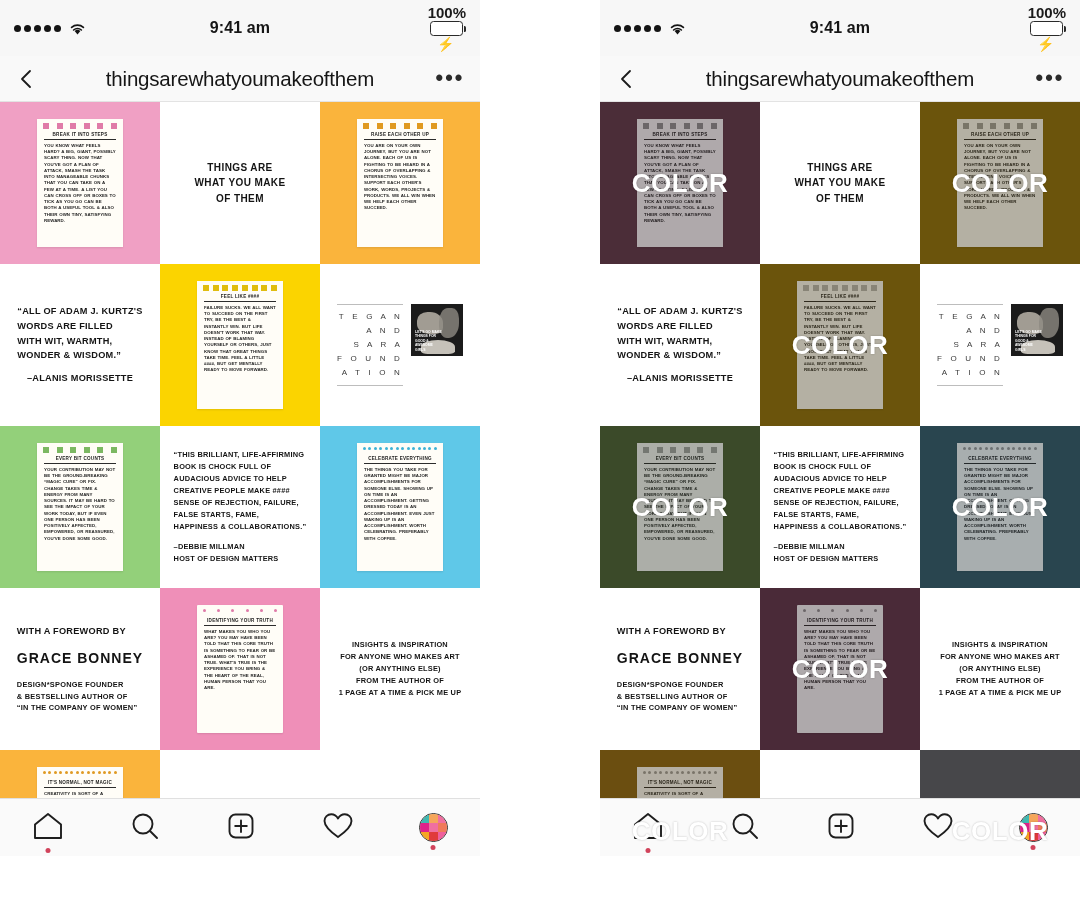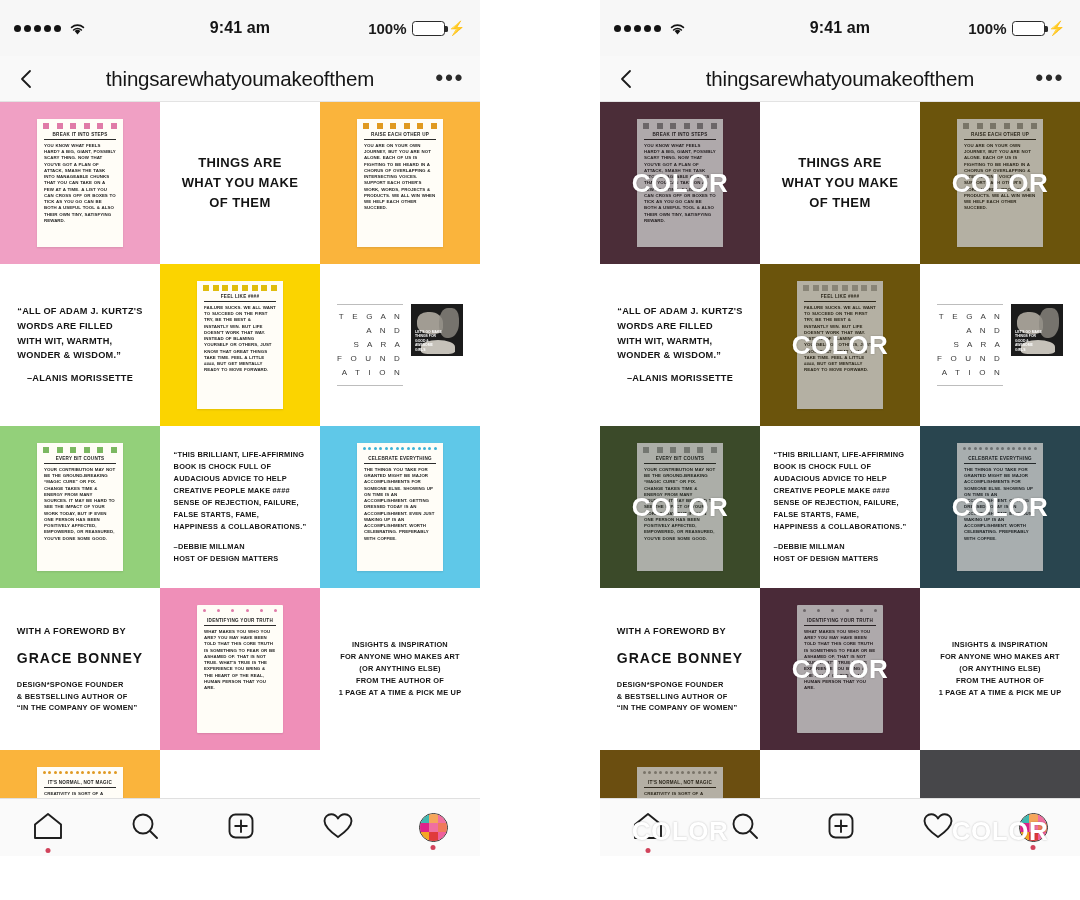--- a/index.html
+++ b/index.html
@@ -34,21 +34,21 @@
     font-weight: bold;
   }
   .sb-left { display: flex; align-items: center; gap: 3px; }
   .dot5 { width: 7px; height: 7px; border-radius: 50%; background:#141414; display:inline-block; }
   .wifi { margin-left: 5px; position: relative; width: 17px; height: 13px; display:inline-block; }
   .wifi svg { display:block; }
   .sb-center {
     position:absolute; left:0; right:0; text-align:center;
     font-size: 16px; font-weight: bold; letter-spacing: 0.1px; color:#161616;
   }
-  .sb-right { margin-left:auto; display:flex; align-items:center; gap:5px; font-size: 15px; font-weight: bold; }
+  .sb-right { margin-left:auto; display:flex; align-items:center; font-size: 15px; font-weight: bold; flex-direction: column; }
   .battery {
     width: 33px; height: 15px; border: 1.6px solid #2a2a2a; border-radius: 3.5px;
     position: relative; padding: 1.3px; background: #fff;
   }
   .battery .fill { width: 100%; height: 100%; background: #5ddc5d; border-radius: 1.5px; }
   .battery:after {
     content:""; position:absolute; right:-4px; top: 4px; width:2.6px; height: 6px;
     background:#2a2a2a; border-radius: 0 1.5px 1.5px 0;
   }
   .bolt { font-size: 14px; margin-left:-1px; }
@@ -125,21 +125,21 @@
   
   .quote {
     font-family: "Liberation Sans", sans-serif;
     font-weight: bold;
     color: #141414;
     text-transform: uppercase;
     text-align: center;
     line-height: 1.45;
     padding: 6px;
   }
-  .q-big { font-size: 13px; line-height: 1.55; letter-spacing: .4px; }
+  .q-big { font-size: 10px; line-height: 1.55; letter-spacing: .4px; }
   .q-mid { font-size: 9.2px; line-height: 1.6; letter-spacing: .25px; text-align: left; }
   .q-sm  { font-size: 7.4px; line-height: 1.62; letter-spacing: .2px; text-align: left; }
   .q-c   { text-align: center; }
   .q-attr { margin-top: 8px; }
 
   
   .tsf { display:flex; gap: 8px; }
   .tsf .words { font-size: 8px; letter-spacing: 3.2px; color:#3a3a3a; line-height: 1.75; text-align: right;
                 border-top: 1px solid #bdbdbd; border-bottom: 1px solid #bdbdbd; padding: 5px 0; }
   .tsf .photo { width: 52px; height: 52px; background:#1b1b1b; position:relative; overflow:hidden; }

